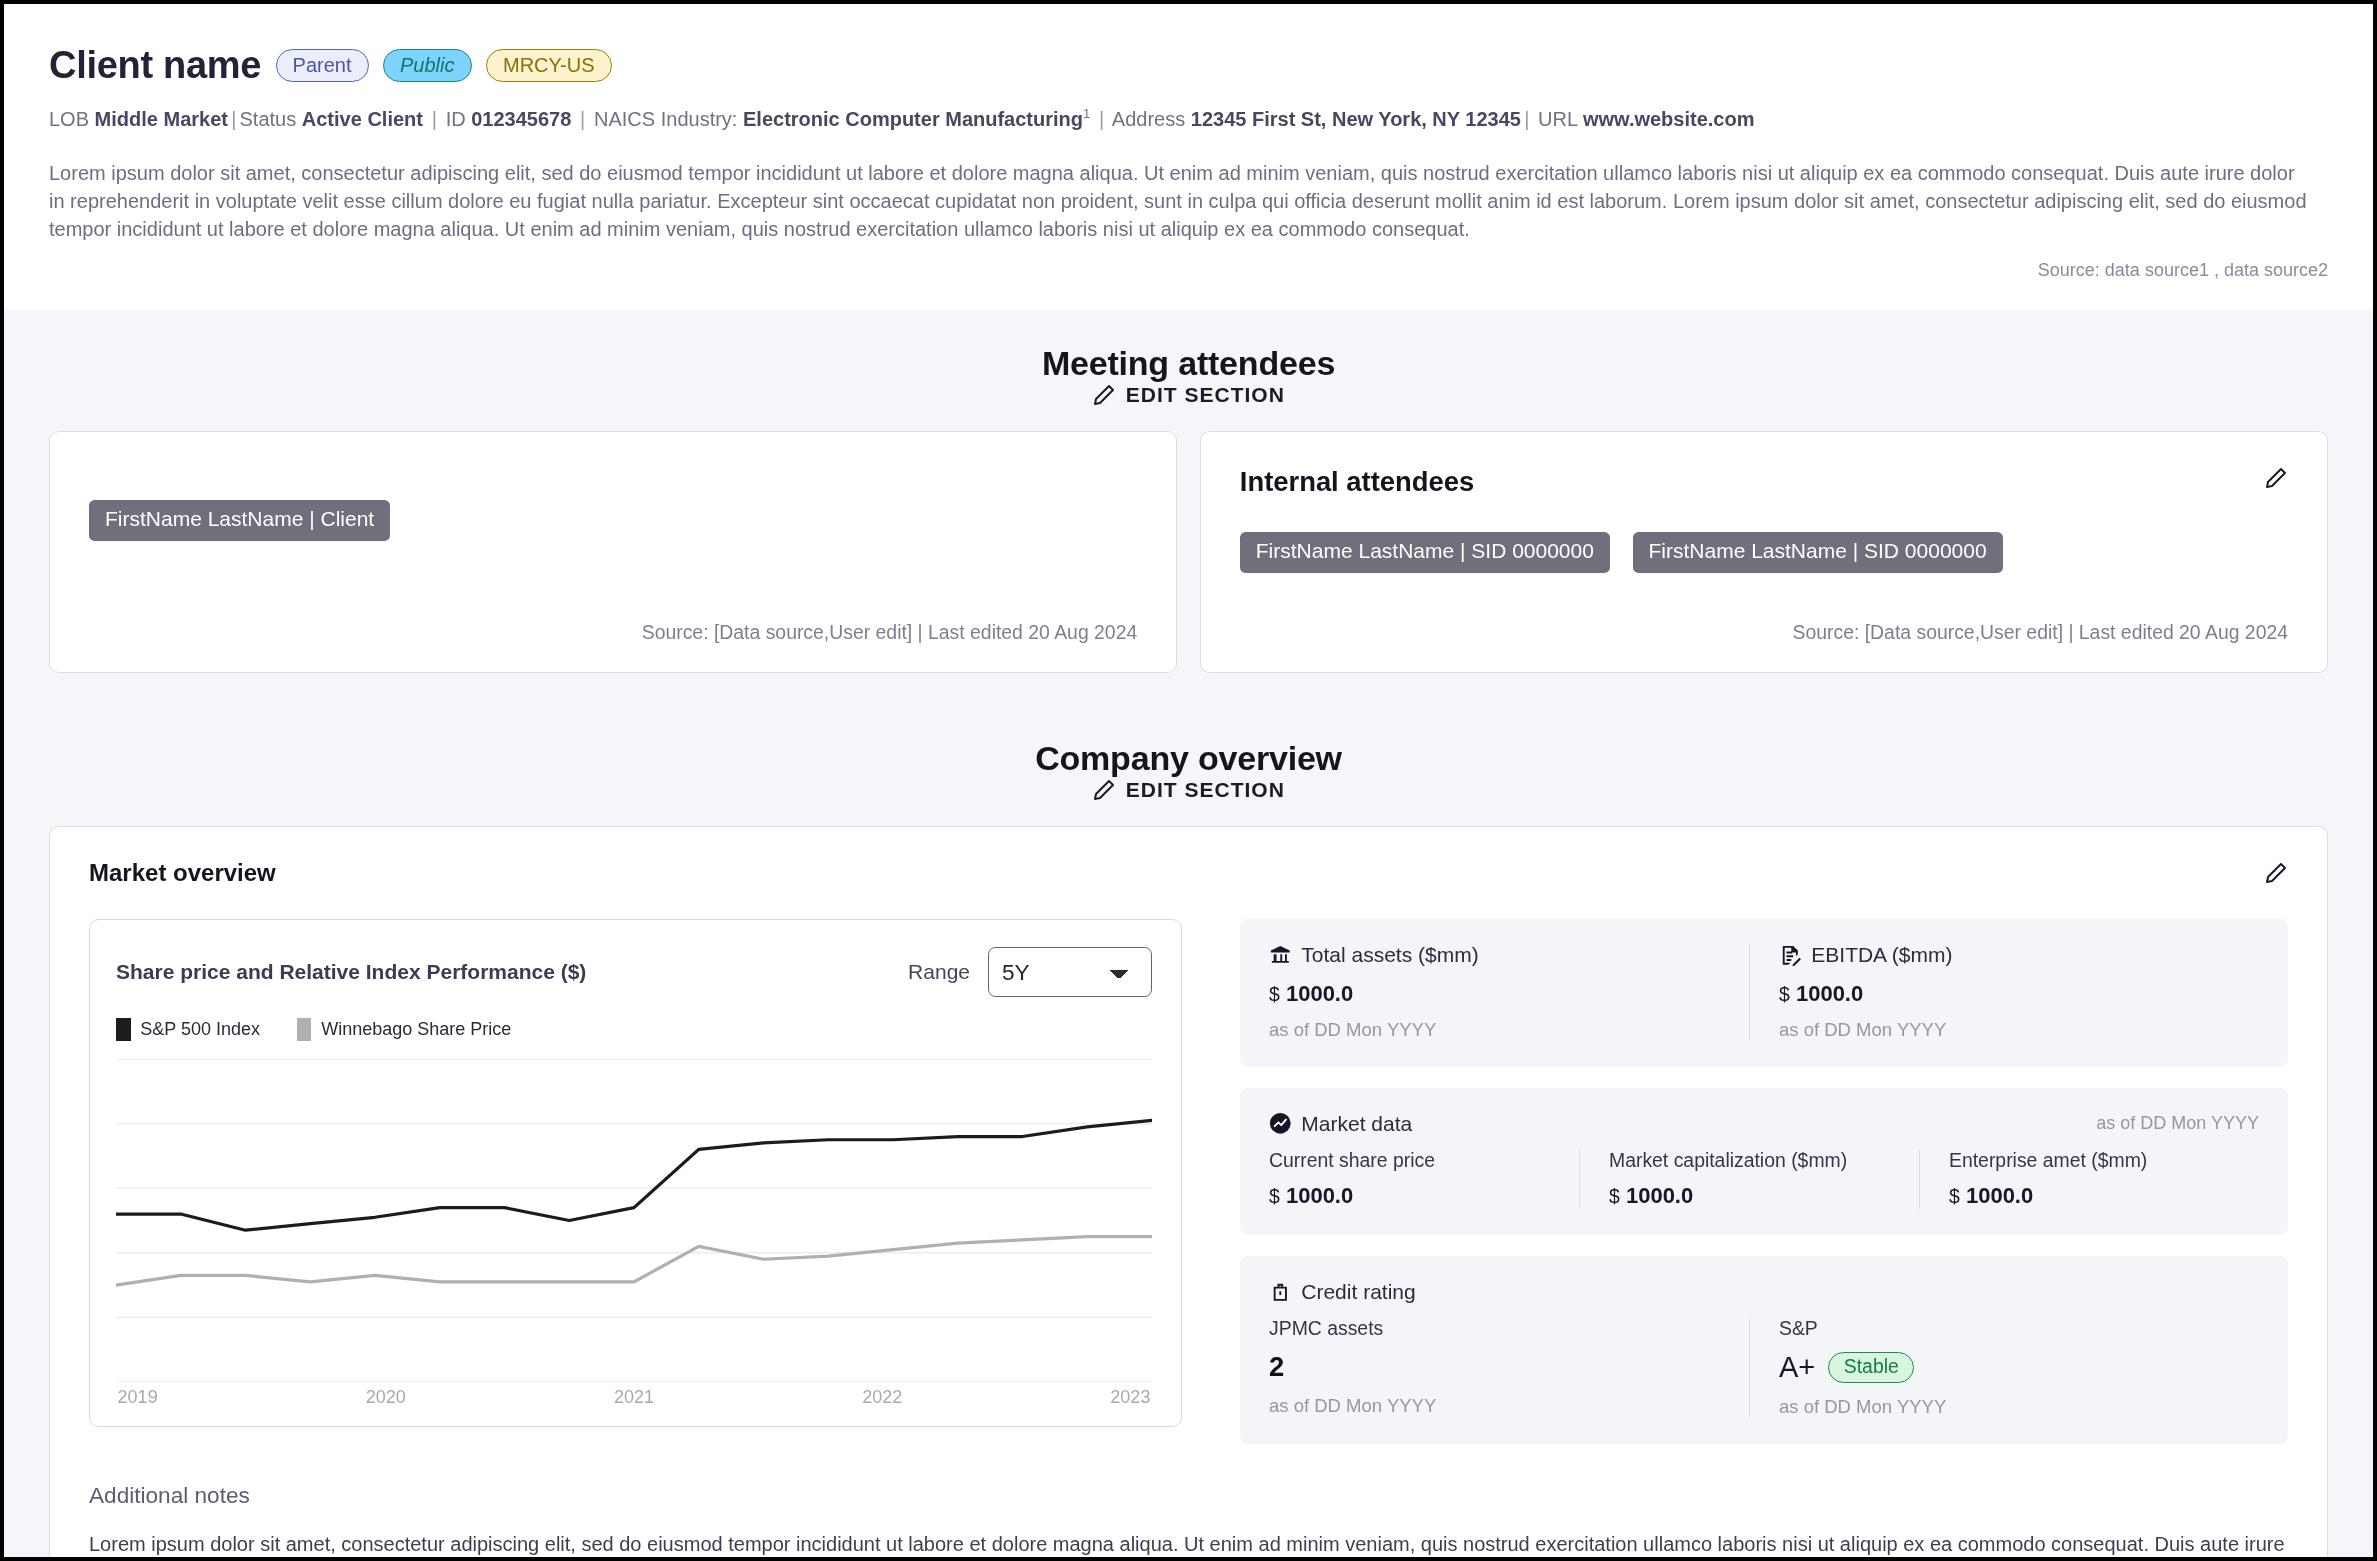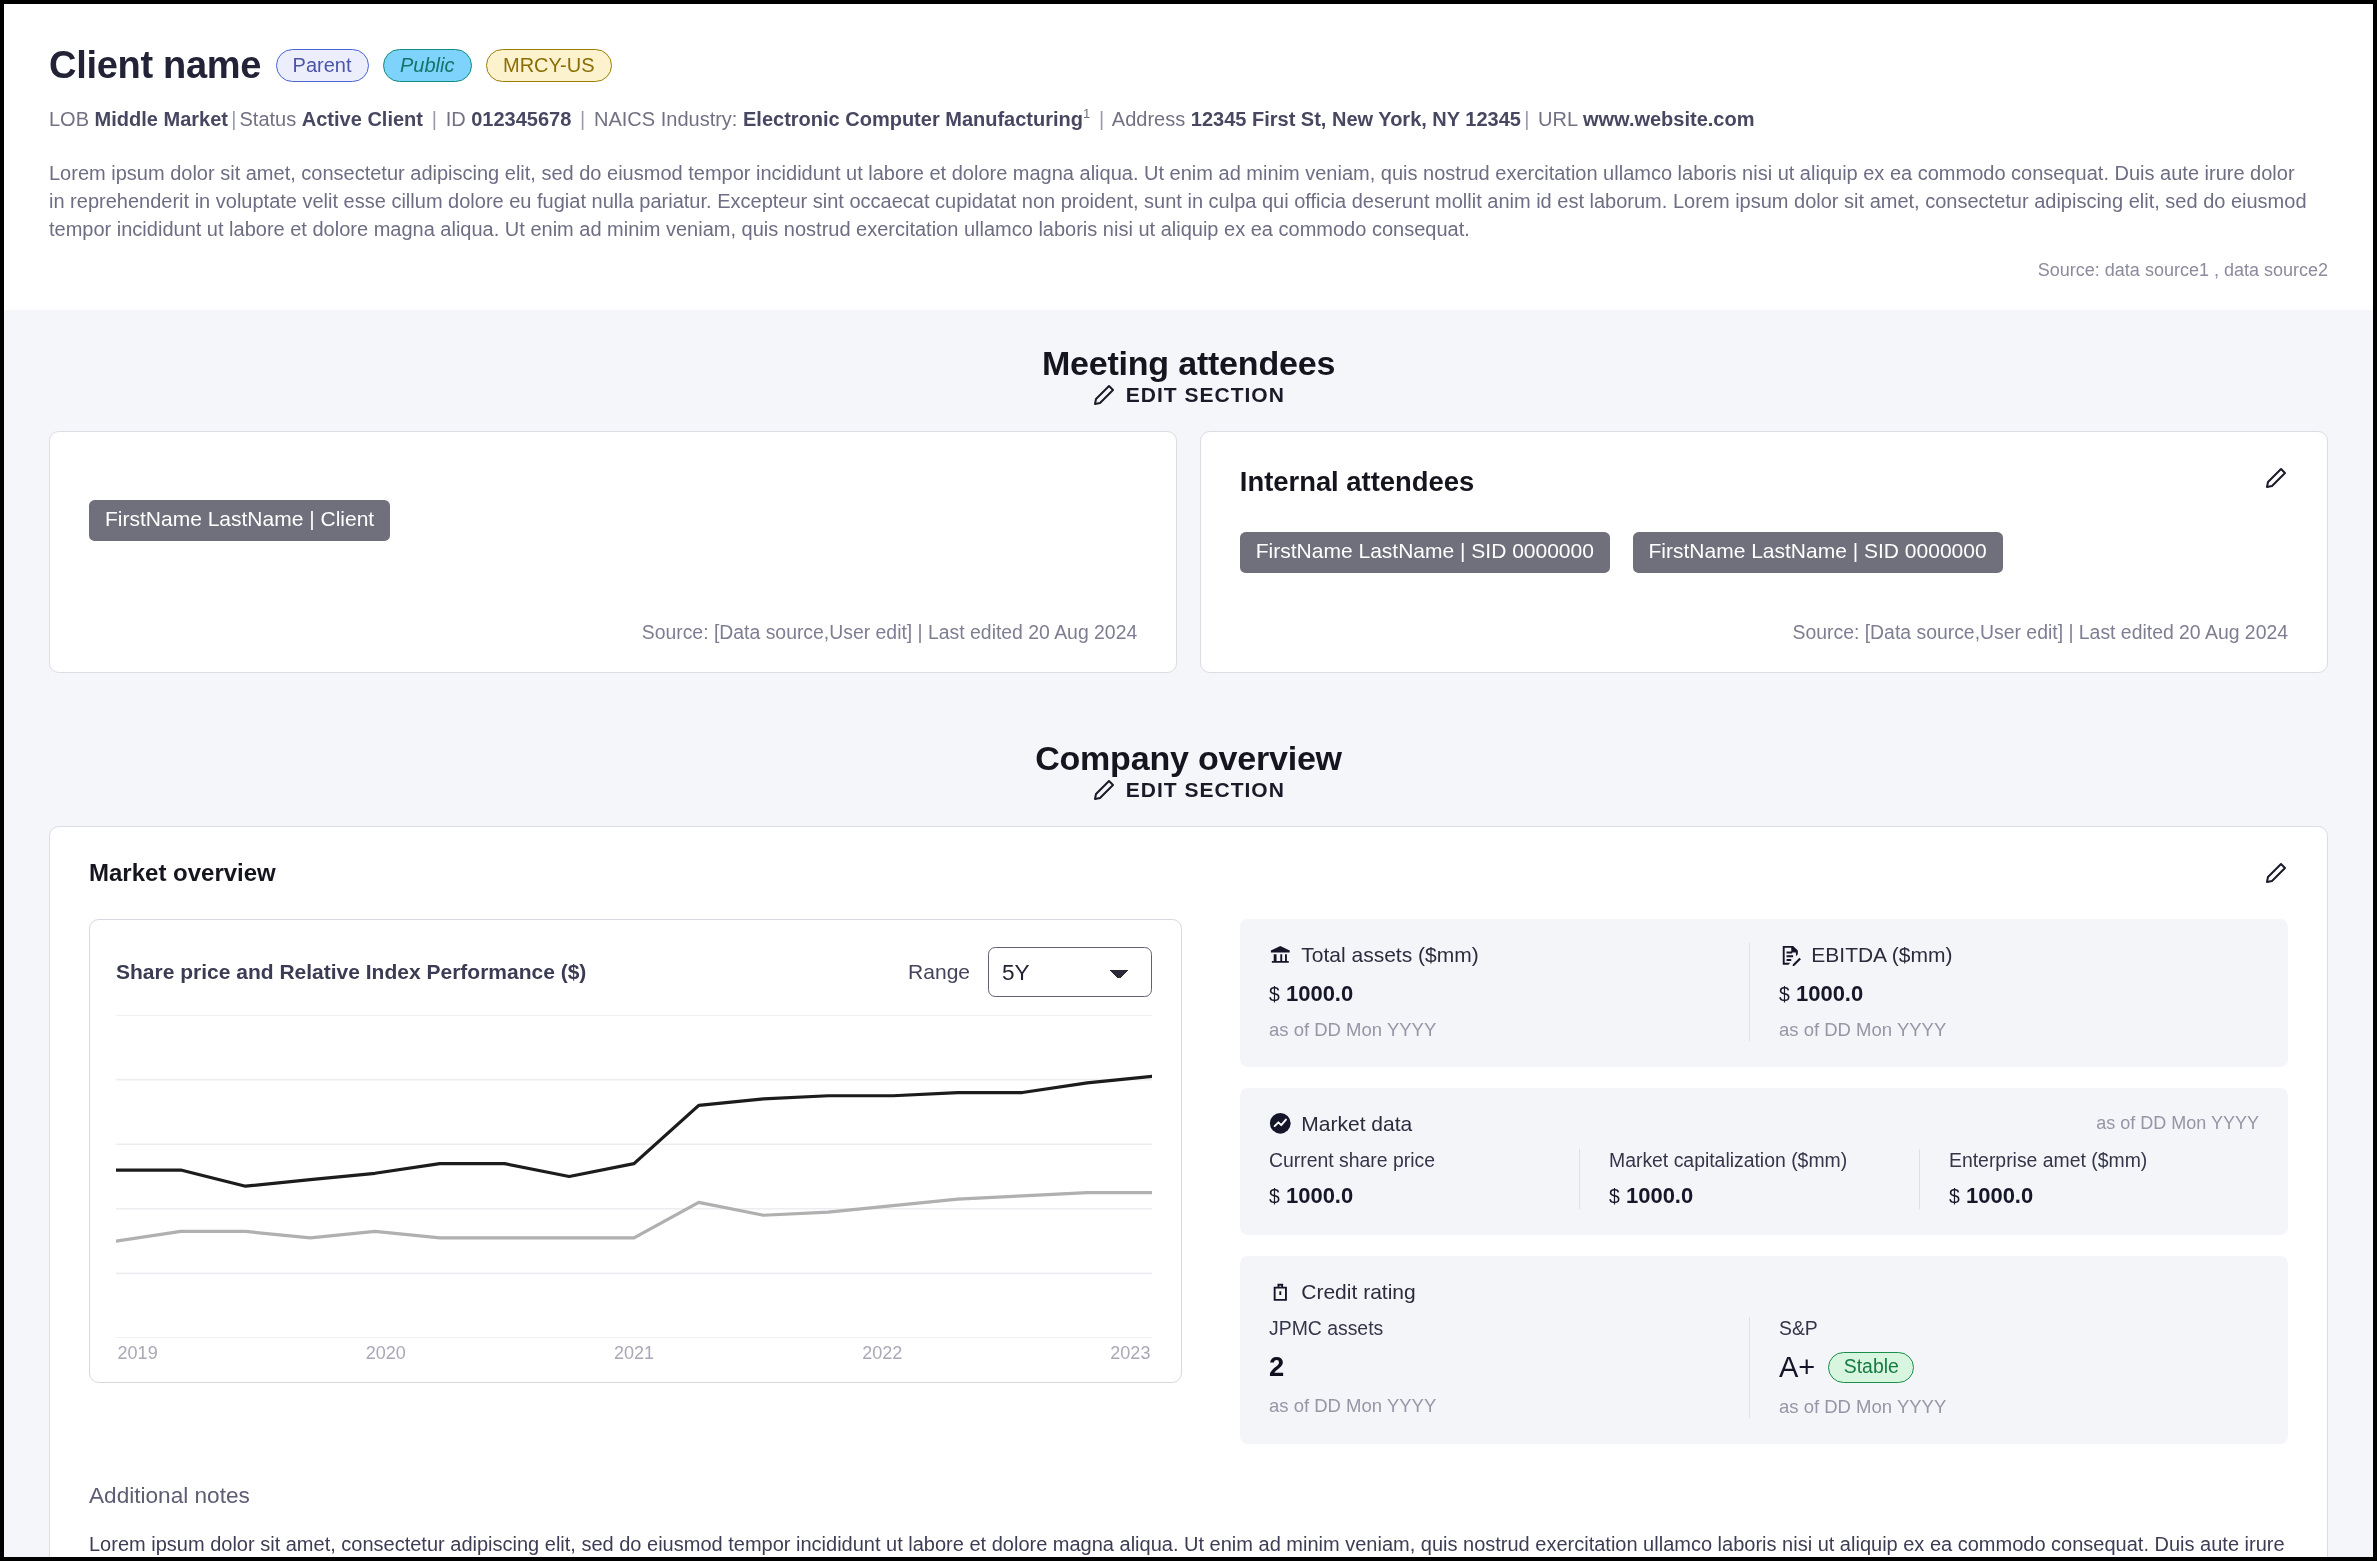--- a/index.html
+++ b/index.html
@@ -493,20 +493,30 @@
 
         <div class="chart-box">
           <div class="chart-top">
             <div class="chart-title">Share price and Relative Index Performance ($)</div>
             <div class="range-wrap">
               <span class="range-label">Range</span>
               <select class="range-select" id="range-select"><option value="1Y">1Y</option><option value="3Y">3Y</option><option value="5Y" selected="">5Y</option><option value="10Y">10Y</option></select>
             </div>
           </div>
 
+          <div class="legend">
+            <span class="legend-item">
+              <span class="legend-swatch" id="sw0" style="background: rgb(28, 28, 28);"></span>
+              <span>S&amp;P 500 Index</span>
+            </span>
+            <span class="legend-item">
+              <span class="legend-swatch" id="sw1" style="background: rgb(176, 176, 176);"></span>
+              <span>Winnebago Share Price</span>
+            </span>
+          </div>
 
           <div class="plot-area">
             <svg class="plot-svg" viewBox="0 0 1240 400" preserveAspectRatio="none">
               <g id="gridlines">
                   <line x1="0" x2="1240" y1="0" y2="0" stroke="#ededf1" stroke-width="2"></line>
                   <line x1="0" x2="1240" y1="80" y2="80" stroke="#ededf1" stroke-width="2"></line>
                   <line x1="0" x2="1240" y1="160" y2="160" stroke="#ededf1" stroke-width="2"></line>
                   <line x1="0" x2="1240" y1="240" y2="240" stroke="#ededf1" stroke-width="2"></line>
                   <line x1="0" x2="1240" y1="320" y2="320" stroke="#ededf1" stroke-width="2"></line>
                   <line x1="0" x2="1240" y1="400" y2="400" stroke="#ededf1" stroke-width="2"></line>

